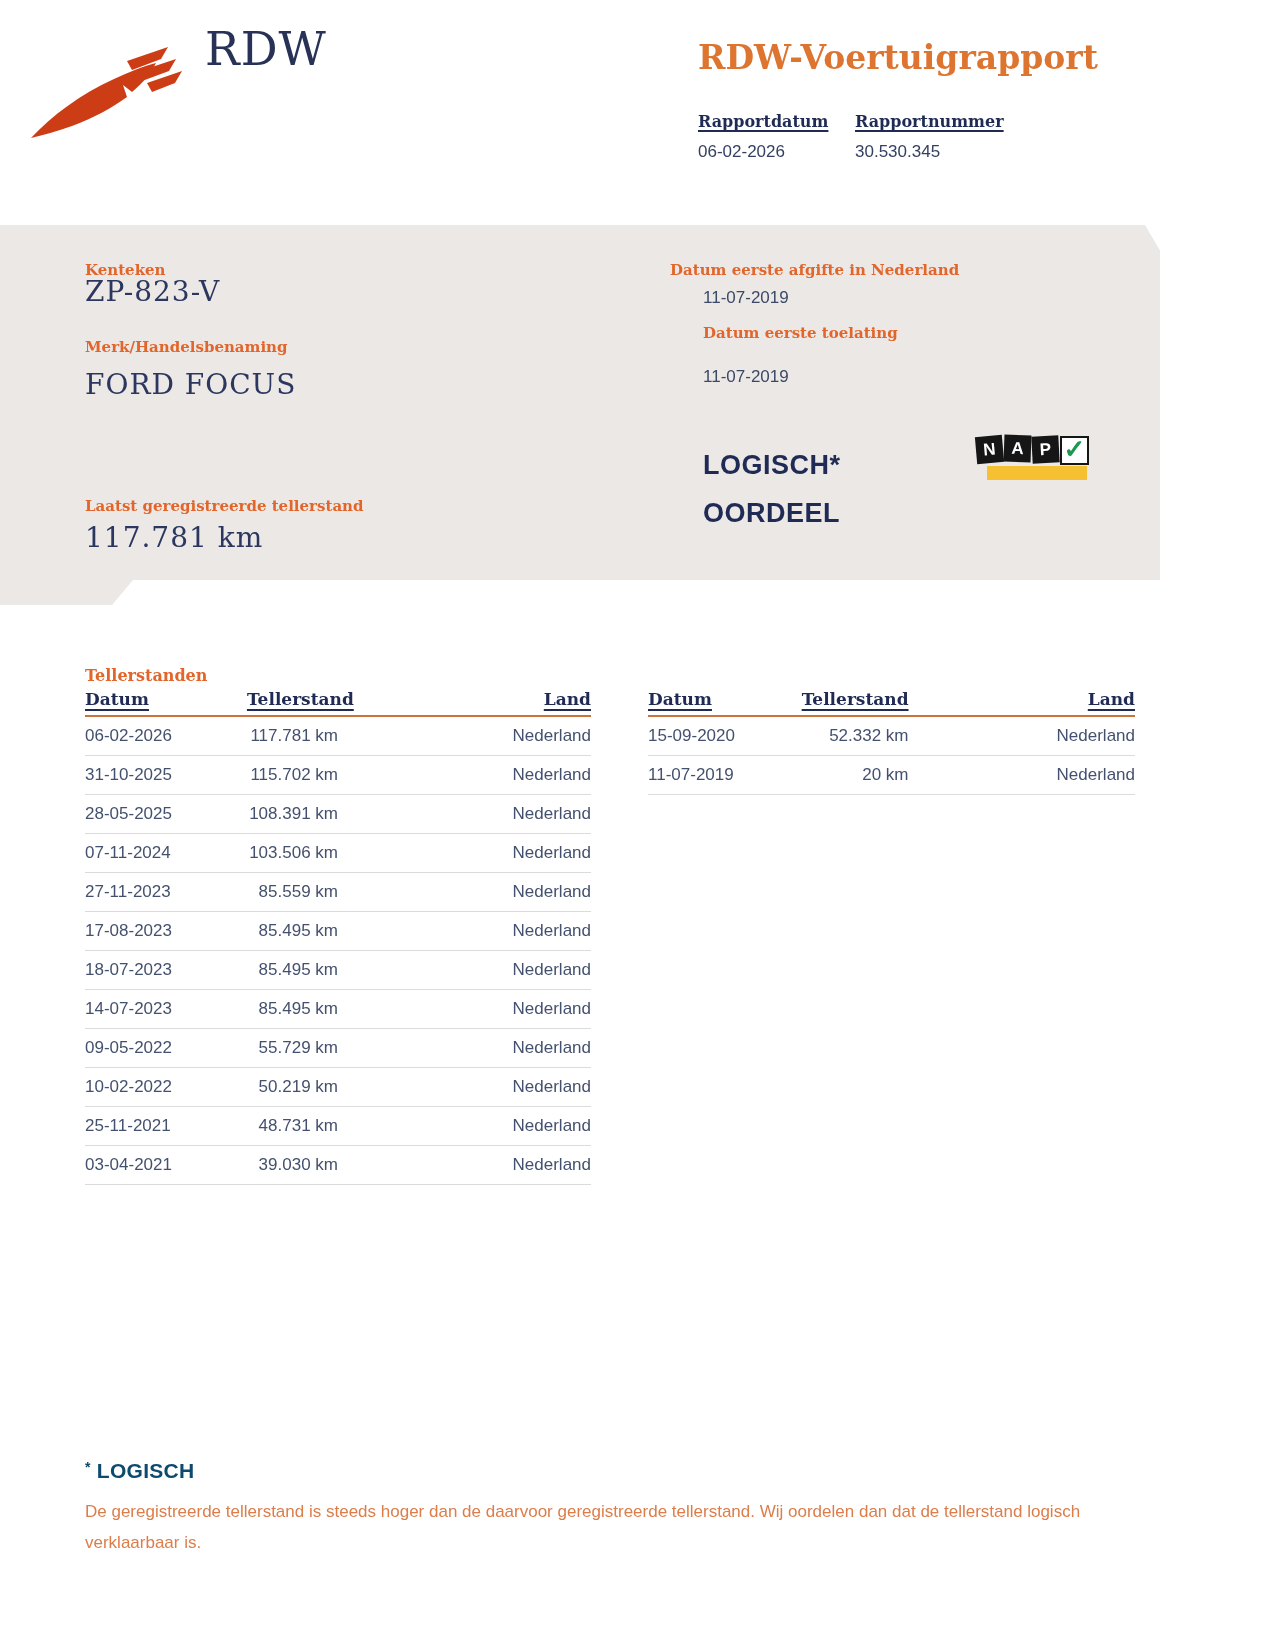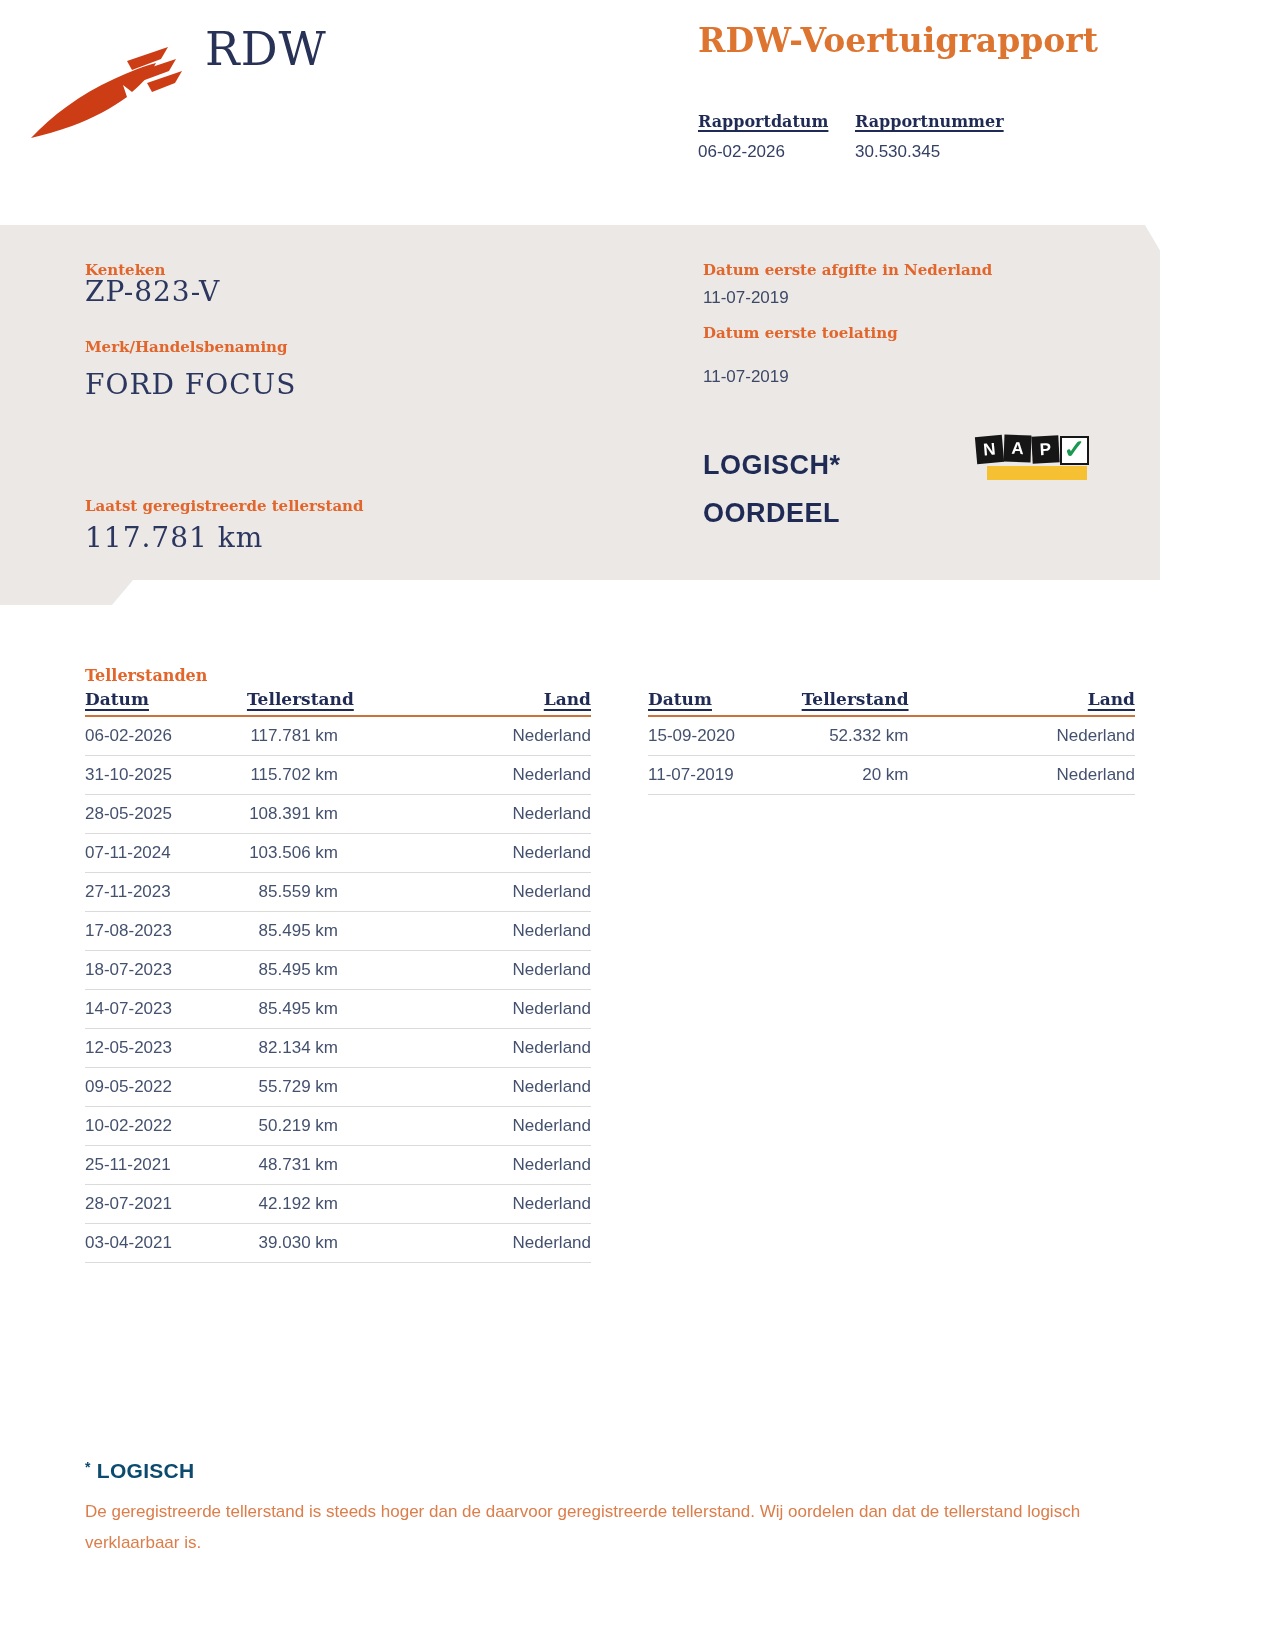--- a/index.html
+++ b/index.html
@@ -3,21 +3,21 @@
 <meta charset="utf-8">
 <style>
   html,body{margin:0;padding:0;background:#ffffff;}
   .page{position:relative;width:1160px;height:1642px;background:#ffffff;overflow:hidden;
         font-family:"Liberation Sans",sans-serif;}
 
   
   .logo-wrap{position:absolute;left:30px;top:44px;width:175px;height:95px;}
   .rdw-wordmark{position:absolute;left:205px;top:22px;font-family:"DejaVu Serif",serif;
         font-size:46px;font-weight:500;color:#283156;letter-spacing:1px;}
-  .report-title{position:absolute;left:698px;top:21px;font-family:"DejaVu Serif",serif;
+  .report-title{position:absolute;left:698px;top:38px;font-family:"DejaVu Serif",serif;
         font-size:33px;font-weight:600;color:#dd7430;}
   .meta{position:absolute;top:112px;}
   .meta-label{font-family:"DejaVu Serif",serif;font-weight:700;font-size:16px;color:#1f2b55;
         text-decoration:underline;text-underline-offset:3px;text-decoration-thickness:2px;}
   .meta-value{margin-top:11px;font-size:17px;color:#333f63;}
   .meta.date{left:698px;}
   .meta.number{left:855px;}
 
   
   .panel{position:absolute;left:0;top:225px;width:1162px;height:380px;background:#ece8e6;
@@ -93,21 +93,21 @@
     <div class="meta-value">30.530.345</div>
   </div>
 
   <div class="panel"></div>
 
   <div class="fld fld-label" style="left:85px;top:261px;">Kenteken</div>
   <div class="fld fld-serif" style="left:85px;top:275px;">ZP-823-V</div>
   <div class="fld fld-label" style="left:85px;top:338px;">Merk/Handelsbenaming</div>
   <div class="fld fld-serif" style="left:85px;top:368px;">FORD FOCUS</div>
 
-  <div class="fld fld-label" style="left:703px;top:261px;text-align:right;">Datum eerste afgifte in Nederland</div>
+  <div class="fld fld-label" style="left:670px;top:261px;text-align:right;">Datum eerste afgifte in Nederland</div>
   <div class="fld fld-sans" style="left:703px;top:288px;">11-07-2019</div>
   <div class="fld fld-label" style="left:703px;top:324px;">Datum eerste toelating</div>
   <div class="fld fld-sans" style="left:703px;top:367px;">11-07-2019</div>
 
   <div class="judgement">
     <div>LOGISCH*</div>
     <div>OORDEEL</div>
   </div>
 
   <div class="nap">
@@ -167,42 +167,32 @@
             <td class="c0">18-07-2023</td>
             <td class="c1">85.495 km</td>
             <td class="c2">Nederland</td>
           </tr>
           <tr>
             <td class="c0">14-07-2023</td>
             <td class="c1">85.495 km</td>
             <td class="c2">Nederland</td>
           </tr>
           <tr>
-            <td class="c0">12-05-2023</td>
-            <td class="c1">82.134 km</td>
-            <td class="c2">Nederland</td>
-          </tr>
-          <tr>
             <td class="c0">09-05-2022</td>
             <td class="c1">55.729 km</td>
             <td class="c2">Nederland</td>
           </tr>
           <tr>
             <td class="c0">10-02-2022</td>
             <td class="c1">50.219 km</td>
             <td class="c2">Nederland</td>
           </tr>
           <tr>
             <td class="c0">25-11-2021</td>
             <td class="c1">48.731 km</td>
-            <td class="c2">Nederland</td>
-          </tr>
-          <tr>
-            <td class="c0">28-07-2021</td>
-            <td class="c1">42.192 km</td>
             <td class="c2">Nederland</td>
           </tr>
           <tr>
             <td class="c0">03-04-2021</td>
             <td class="c1">39.030 km</td>
             <td class="c2">Nederland</td>
           </tr>
         </tbody>
     </table>
   </div>

